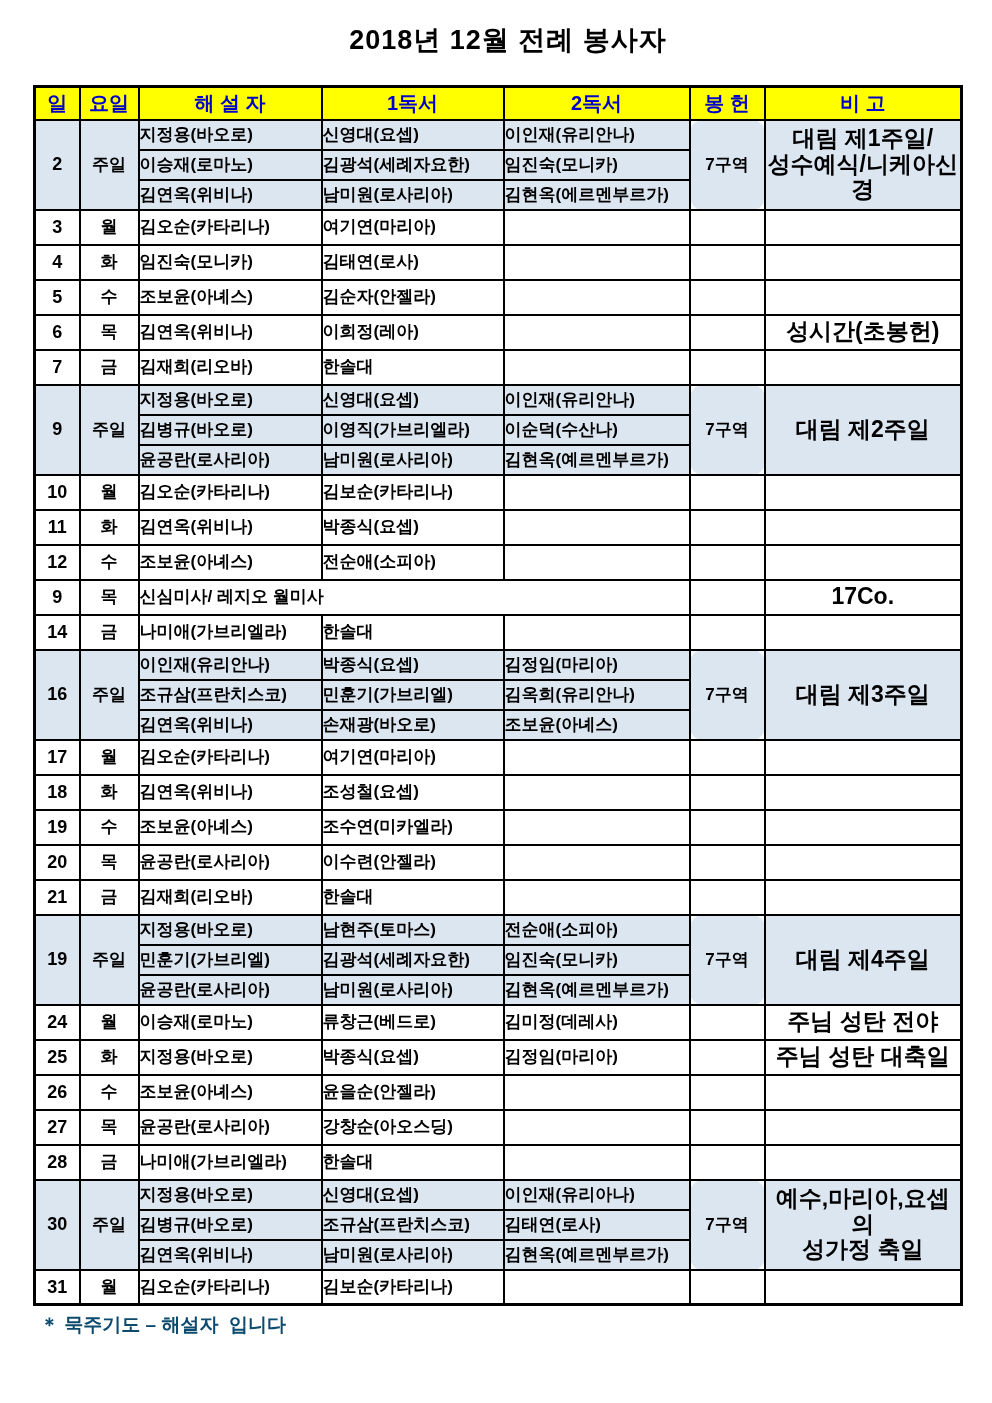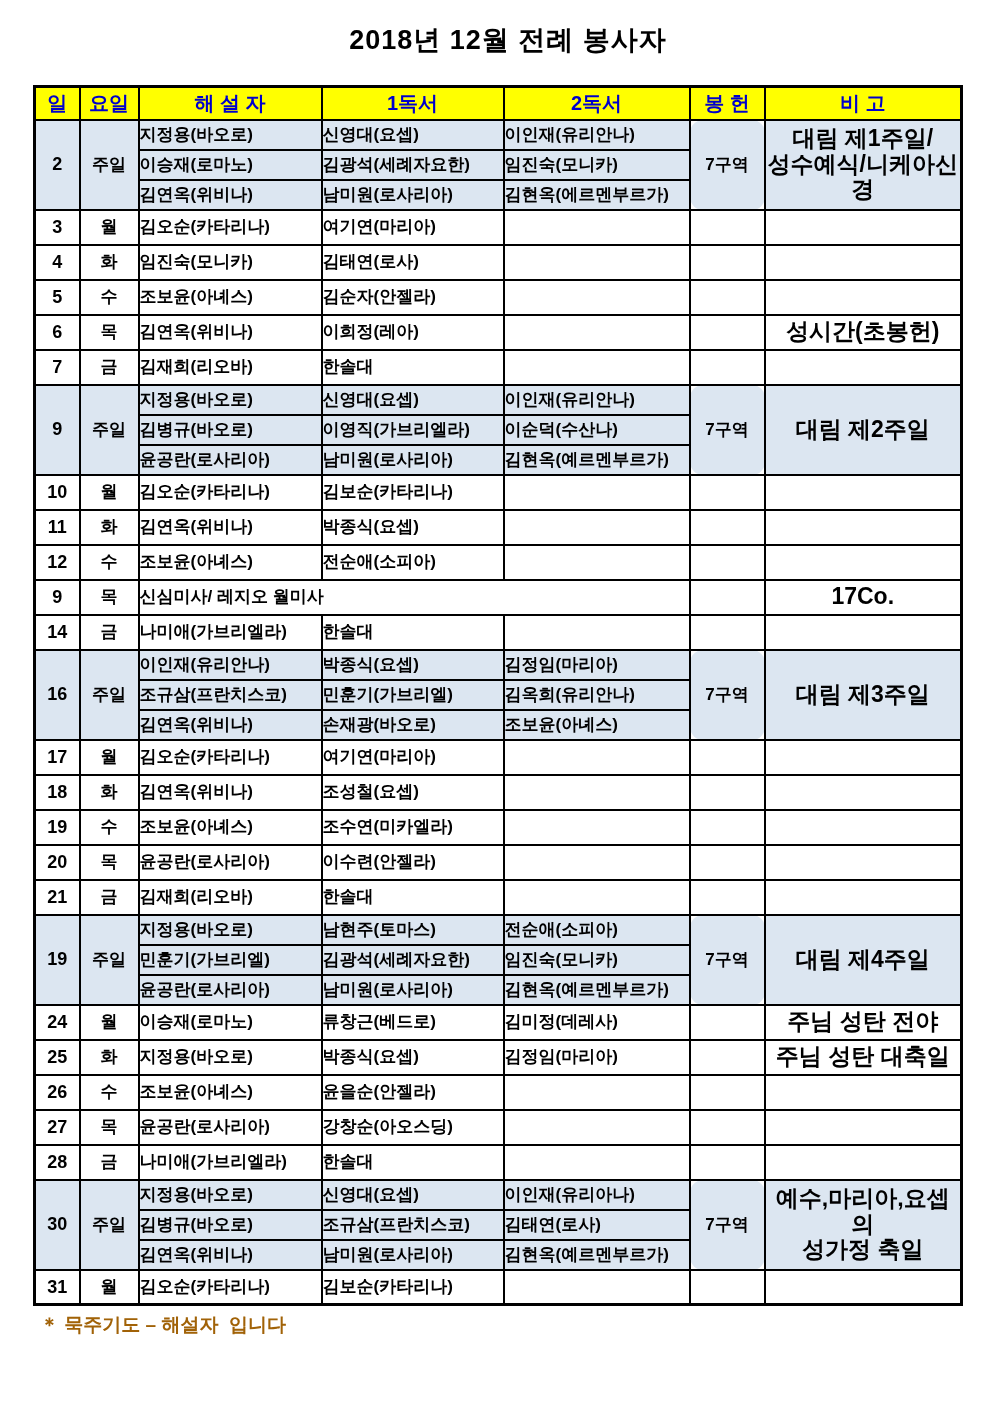--- a/index.html
+++ b/index.html
@@ -35,21 +35,21 @@
   tr.sunday td { background: var(--sunday-bg); }
   td.day-cell     { text-align: center; font-size: 18px; }
   td.weekday-cell { text-align: center; font-size: 17px; }
   td.commentator-cell, td.reading1-cell, td.reading2-cell, td.merged-cell {
     text-align: left; font-size: 17px; padding-left: 8px;
   }
   td.offering-cell { text-align: center; font-size: 17px; border-radius: 13px; }
   td.note-cell     { text-align: center; font-size: 23px; }
   .footnotes {
     position: absolute; left: 40px; top: 1312px; width: 920px;
-    font-weight: bold; color: #a16207; font-size: 19px; line-height: 1.32;
+    font-weight: bold; color: #0c4a6e; font-size: 19px; line-height: 1.32;
   }
   .footnote-line { margin: 0 0 4px 0; white-space: pre; }
   .footnote-line.indented { padding-left: 24px; }
 </style>
 </head>
 <body style="--header-bg: #ffff00; --header-text: #0000cc; --sunday-bg: #dce6f1; --border: #000000; --title-text: #000000;">
 
 <h1 class="page-title">2018년 12월 전례 봉사자</h1>
 
 <table class="schedule">

